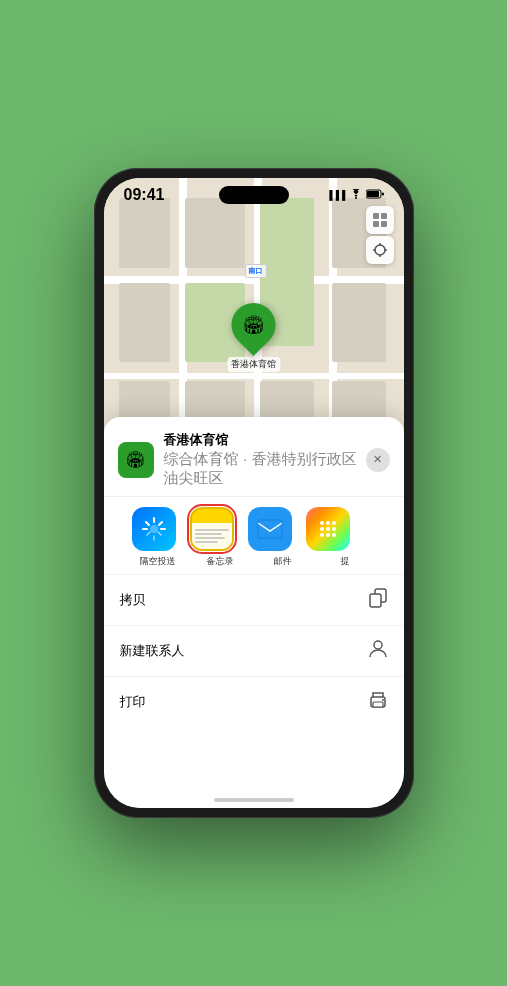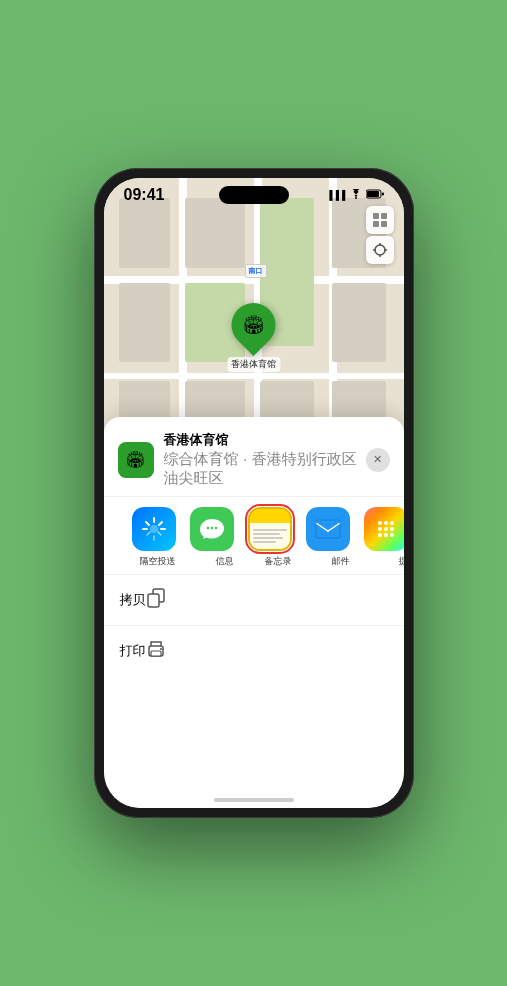--- a/index.html
+++ b/index.html
@@ -284,21 +284,21 @@
     .dot {
       width: 4px; height: 4px; background: #fff; border-radius: 50%;
     }
     
     .action-list {
       padding: 0;
     }
     .action-row {
       display: flex;
       align-items: center;
-      justify-content: flex-start;
+      justify-content: space-between;
       padding: 13px 16px;
       border-bottom: 1px solid #f0f0f0;
       cursor: pointer;
     }
     .action-row:last-child {
       border-bottom: none;
     }
     .action-label {
       font-size: 13px;
       color: #000;
@@ -426,31 +426,20 @@
           <div class="share-app-icon icon-airdrop">
             <svg width="24" height="24" viewBox="0 0 24 24">
               <circle cx="12" cy="12" r="4" fill="rgba(255,255,255,0.3)"></circle>
               <path d="M12 5 L12 1 M7 8 L4 5 M17 8 L20 5 M5 12 L1 12 M19 12 L23 12" stroke="white" stroke-width="2" stroke-linecap="round"></path>
               <path d="M8 15 L5 18 M16 15 L19 18 M12 19 L12 23" stroke="white" stroke-width="1.5" stroke-linecap="round" opacity="0.6"></path>
             </svg>
           </div>
           <span class="share-app-label">隔空投送</span>
         </div>
 
-        <div class="share-app">
-          <div class="share-app-icon icon-messages">
-            <svg width="26" height="24" viewBox="0 0 26 24">
-              <path d="M13 2C6.4 2 1 6.6 1 12.3c0 3.1 1.6 5.8 4 7.7L4 22l3.5-1.5C8.9 21.1 10.9 21.5 13 21.5c6.6 0 12-4.6 12-10.3C25 5.6 19.6 2 13 2z" fill="white"></path>
-              <circle cx="9" cy="11" r="1.3" fill="#3fca57"></circle>
-              <circle cx="13" cy="11" r="1.3" fill="#3fca57"></circle>
-              <circle cx="17" cy="11" r="1.3" fill="#3fca57"></circle>
-            </svg>
-          </div>
-          <span class="share-app-label">信息</span>
-        </div>
 
         <div class="share-app">
           <div class="share-app-icon icon-notes icon-notes-selected" style="position:relative;overflow:hidden;">
             <div style="position:absolute;top:0;left:0;right:0;height:35%;background:#ffd700;border-radius:8px 8px 0 0;"></div>
             <div style="position:absolute;bottom:0;left:0;right:0;height:65%;background:#fffde8;border-radius:0 0 8px 8px;padding:3px 3px;display:flex;flex-direction:column;gap:2px;justify-content:center;">
               <div style="height:2px;background:#ccc;border-radius:1px;"></div>
               <div style="height:2px;background:#ccc;border-radius:1px;width:80%;"></div>
               <div style="height:2px;background:#ccc;border-radius:1px;width:90%;"></div>
               <div style="height:2px;background:#ccc;border-radius:1px;width:70%;"></div>
             </div>
@@ -496,20 +485,29 @@
         <div class="action-row">
           <span class="action-label">拷贝</span>
           <span class="action-icon">
             <svg width="20" height="20" viewBox="0 0 20 20">
               <rect x="7" y="1" width="11" height="13" rx="2" fill="none" stroke="#555" stroke-width="1.5"></rect>
               <rect x="2" y="6" width="11" height="13" rx="2" fill="white" stroke="#555" stroke-width="1.5"></rect>
             </svg>
           </span>
         </div>
 
+        <div class="action-row">
+          <span class="action-label">新建联系人</span>
+          <span class="action-icon">
+            <svg width="20" height="20" viewBox="0 0 20 20">
+              <circle cx="10" cy="6" r="4" fill="none" stroke="#555" stroke-width="1.5"></circle>
+              <path d="M2 18c0-4 3.6-7 8-7s8 3 8 7" fill="none" stroke="#555" stroke-width="1.5"></path>
+            </svg>
+          </span>
+        </div>
 
 
 
         <div class="action-row">
           <span class="action-label">打印</span>
           <span class="action-icon">
             <svg width="20" height="20" viewBox="0 0 20 20">
               <rect x="3" y="7" width="14" height="10" rx="2" fill="none" stroke="#555" stroke-width="1.5"></rect>
               <path d="M5 7V3h10v4" fill="none" stroke="#555" stroke-width="1.5"></path>
               <rect x="5" y="12" width="10" height="5" rx="1" fill="white" stroke="#555" stroke-width="1.2"></rect>

